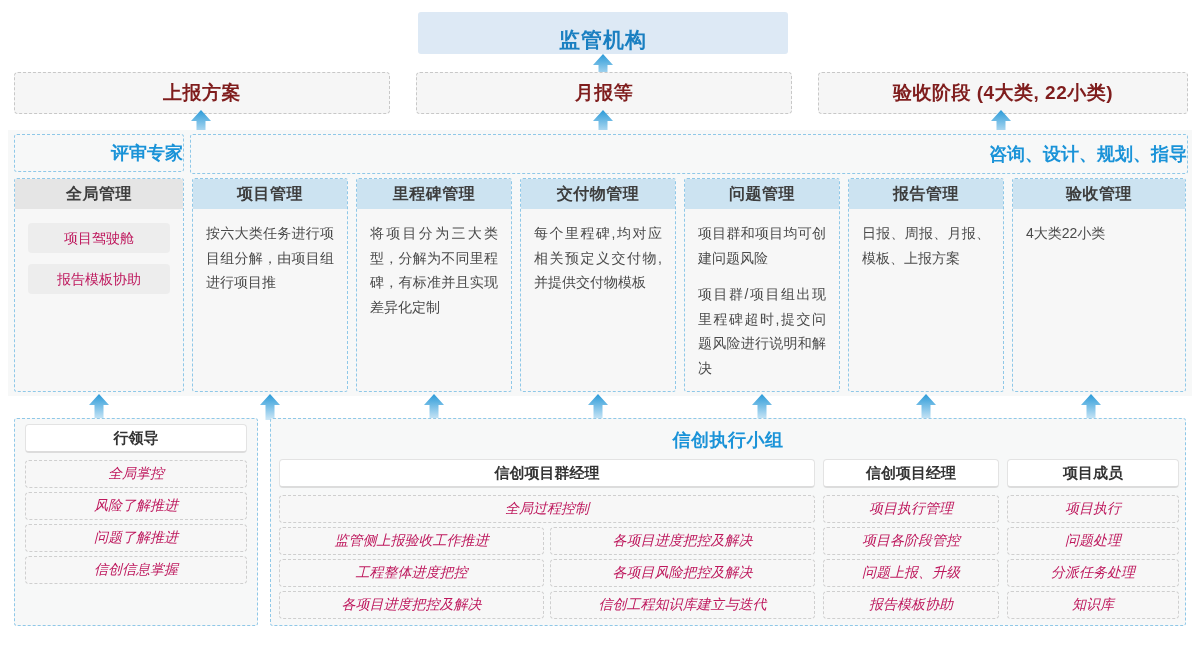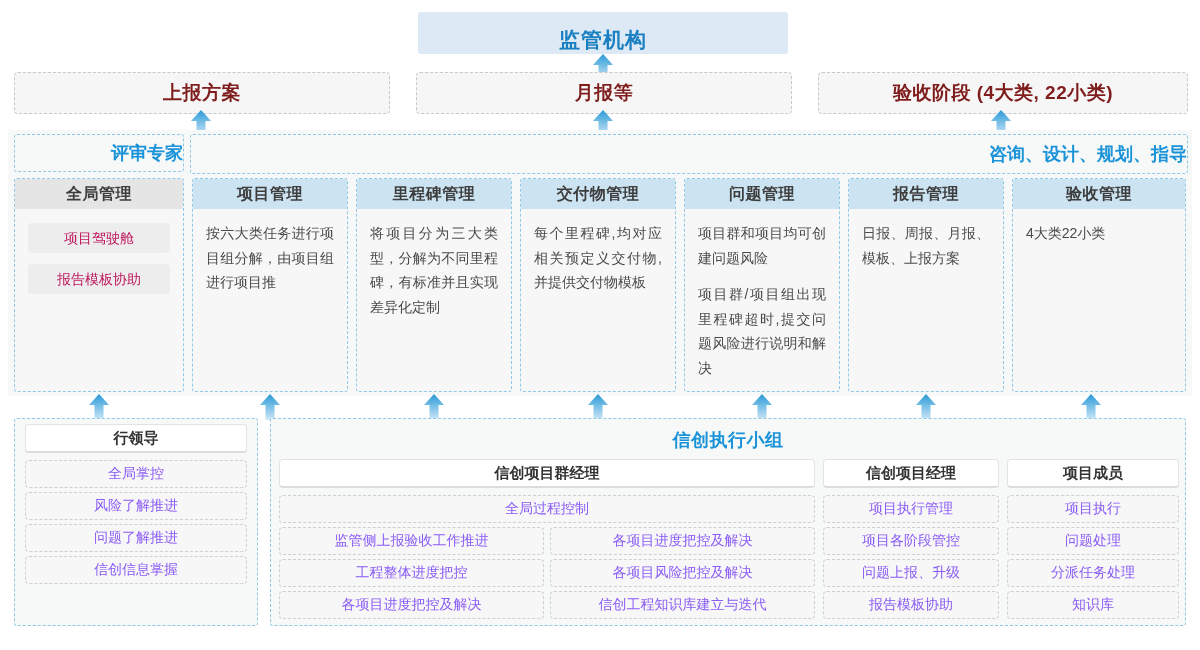--- a/index.html
+++ b/index.html
@@ -108,22 +108,23 @@
     height:26px;
     display:flex;align-items:center;justify-content:center;
     font-size:15px;font-weight:bold;color:#333;
   }
   .cell{
     background:#f7f7f7;
     border:1px dashed #cfcfcf;
     border-radius:4px;
     height:26px;
     display:flex;align-items:center;justify-content:center;
-    font-size:14px;color:#8b5cf6;
+    font-size:14px;color:#be185d;
     white-space:nowrap;
+    font-style:italic;
   }
   .stack{display:flex;flex-direction:column;gap:4px;}
   .row2{display:flex;gap:6px;}
   .row2>*{flex:1;}
 </style>
 </head>
 <body>
 
 <div class="canvas">
 

